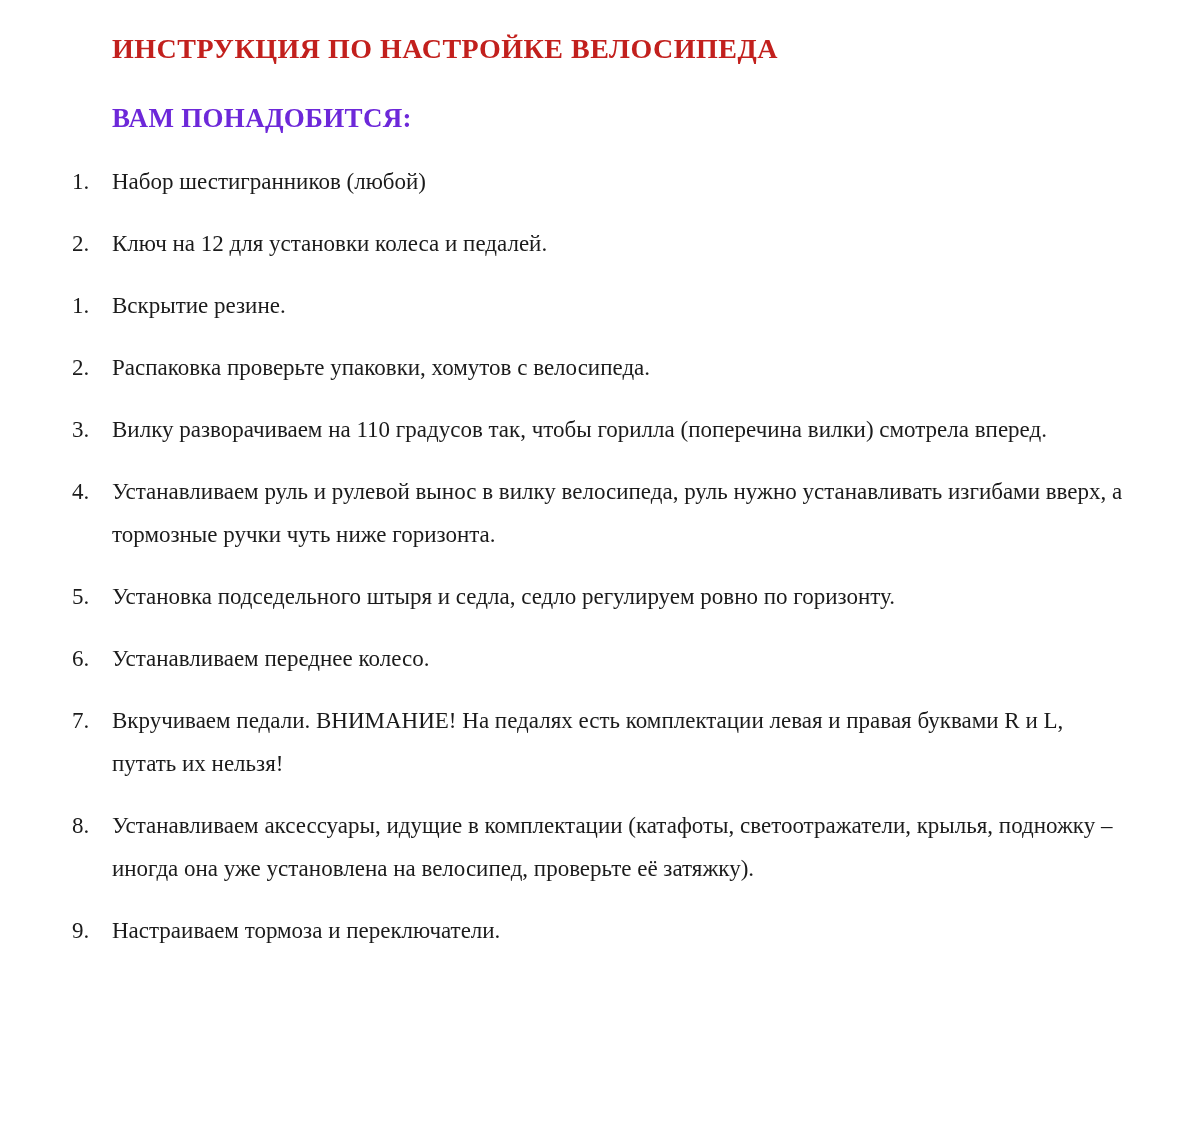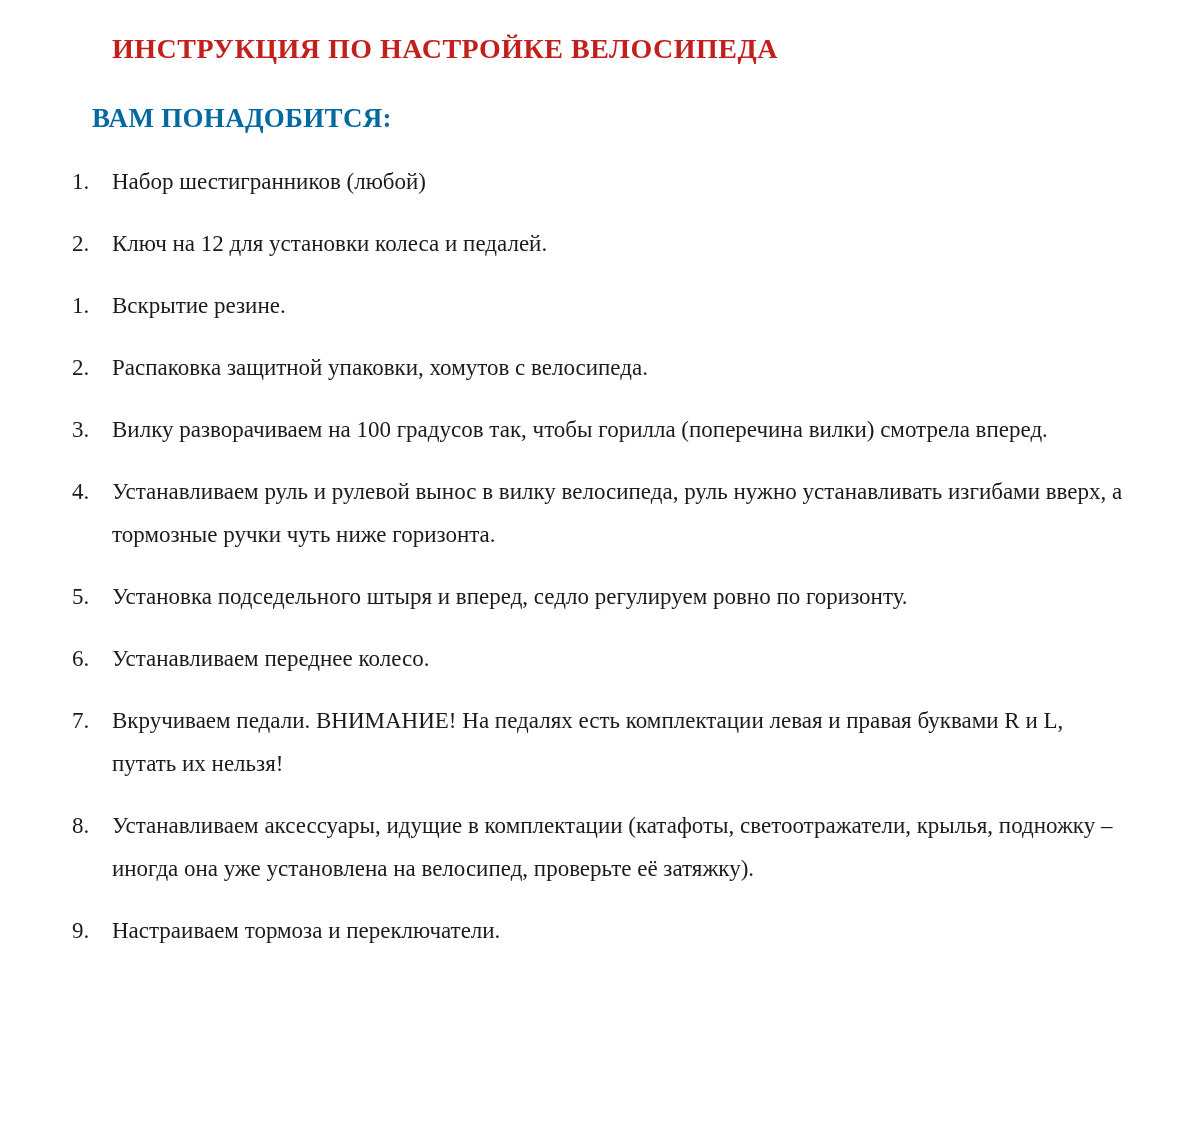--- a/index.html
+++ b/index.html
@@ -23,26 +23,26 @@
   }
   .doc-title {
     margin: 0 0 0 40px;
     padding-top: 6px;
     font-size: 28px;
     font-weight: bold;
     letter-spacing: 0.5px;
     line-height: 1.2;
   }
   .doc-subtitle {
-    margin: 36px 0 0 20px;
+    margin: 36px 0 0 40px;
     font-size: 27px;
     font-weight: bold;
     letter-spacing: 0.3px;
     line-height: 1.2;
-    color: #0369a1;
+    color: #6d28d9;
   }
   .num-list {
     margin-top: 26px;
   }
   .num-list.second {
     margin-top: 0;
   }
   .list-item {
     display: flex;
     align-items: flex-start;
@@ -83,36 +83,36 @@
 
   <div class="num-list second">
 
       <div class="list-item">
         <span class="item-number">1.</span>
         <span class="item-text">Вскрытие резине.</span>
       </div>
 
       <div class="list-item">
         <span class="item-number">2.</span>
-        <span class="item-text">Распаковка защитной упаковки, хомутов с велосипеда.</span>
+        <span class="item-text">Распаковка проверьте упаковки, хомутов с велосипеда.</span>
       </div>
 
       <div class="list-item">
         <span class="item-number">3.</span>
-        <span class="item-text">Вилку разворачиваем на 100 градусов так, чтобы горилла (поперечина вилки) смотрела вперед.</span>
+        <span class="item-text">Вилку разворачиваем на 110 градусов так, чтобы горилла (поперечина вилки) смотрела вперед.</span>
       </div>
 
       <div class="list-item">
         <span class="item-number">4.</span>
         <span class="item-text">Устанавливаем руль и рулевой вынос в вилку велосипеда, руль нужно устанавливать изгибами вверх, а тормозные ручки чуть ниже горизонта.</span>
       </div>
 
       <div class="list-item">
         <span class="item-number">5.</span>
-        <span class="item-text">Установка подседельного штыря и вперед, седло регулируем ровно по горизонту.</span>
+        <span class="item-text">Установка подседельного штыря и седла, седло регулируем ровно по горизонту.</span>
       </div>
 
       <div class="list-item">
         <span class="item-number">6.</span>
         <span class="item-text">Устанавливаем переднее колесо.</span>
       </div>
 
       <div class="list-item">
         <span class="item-number">7.</span>
         <span class="item-text">Вкручиваем педали. ВНИМАНИЕ!  На педалях есть комплектации левая и правая буквами R и L, путать их нельзя!</span>

